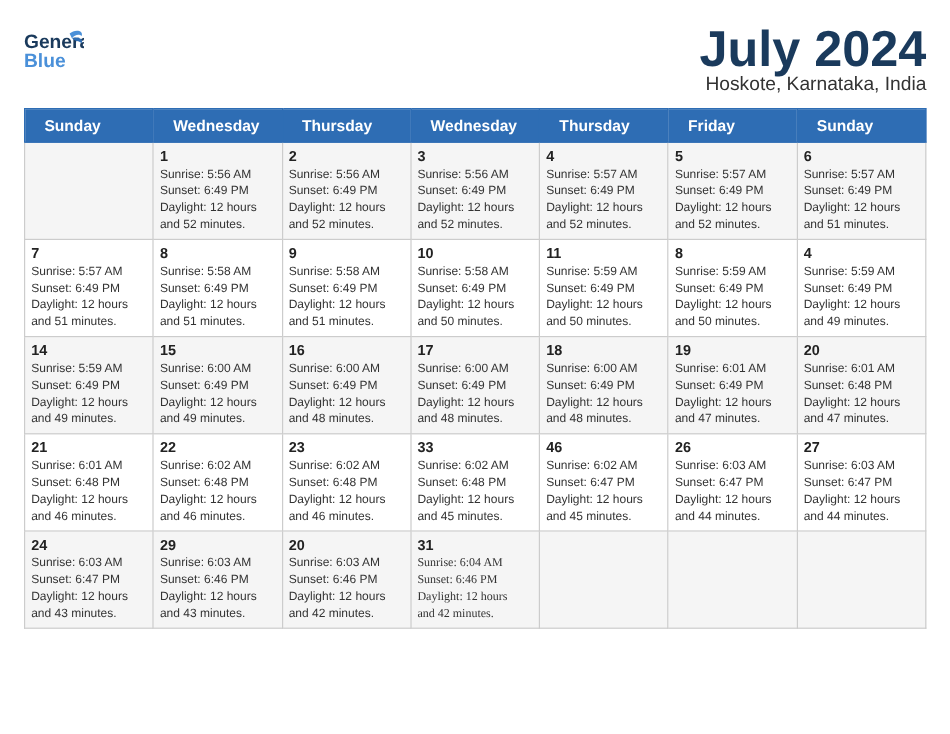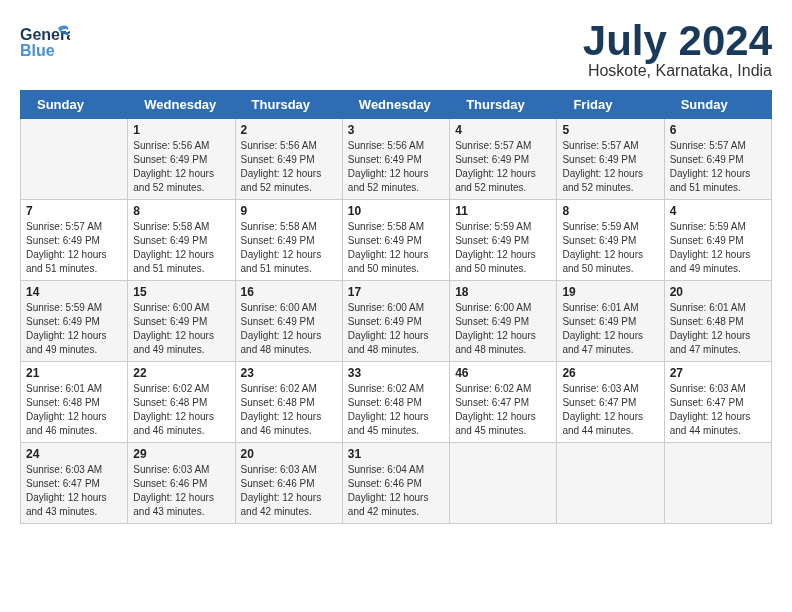--- a/index.html
+++ b/index.html
@@ -328,21 +328,21 @@
         </td>
         <td>
           <span class="day-num">20</span>
           <div class="day-info" style="white-space: pre-line;">Sunrise: 6:03 AM
 Sunset: 6:46 PM
 Daylight: 12 hours
 and 42 minutes.</div>
         </td>
         <td>
           <span class="day-num">31</span>
-          <div class="day-info" style="white-space: pre-line;">Sunrise: 6:04 AM
+          <div class="day-info" style="white-space: pre-line; font-family: Liberation Serif, serif;">Sunrise: 6:04 AM
 Sunset: 6:46 PM
 Daylight: 12 hours
 and 42 minutes.</div>
         </td>
         <td></td>
         <td></td>
         <td></td>
       </tr>
     </tbody>
 </table>

